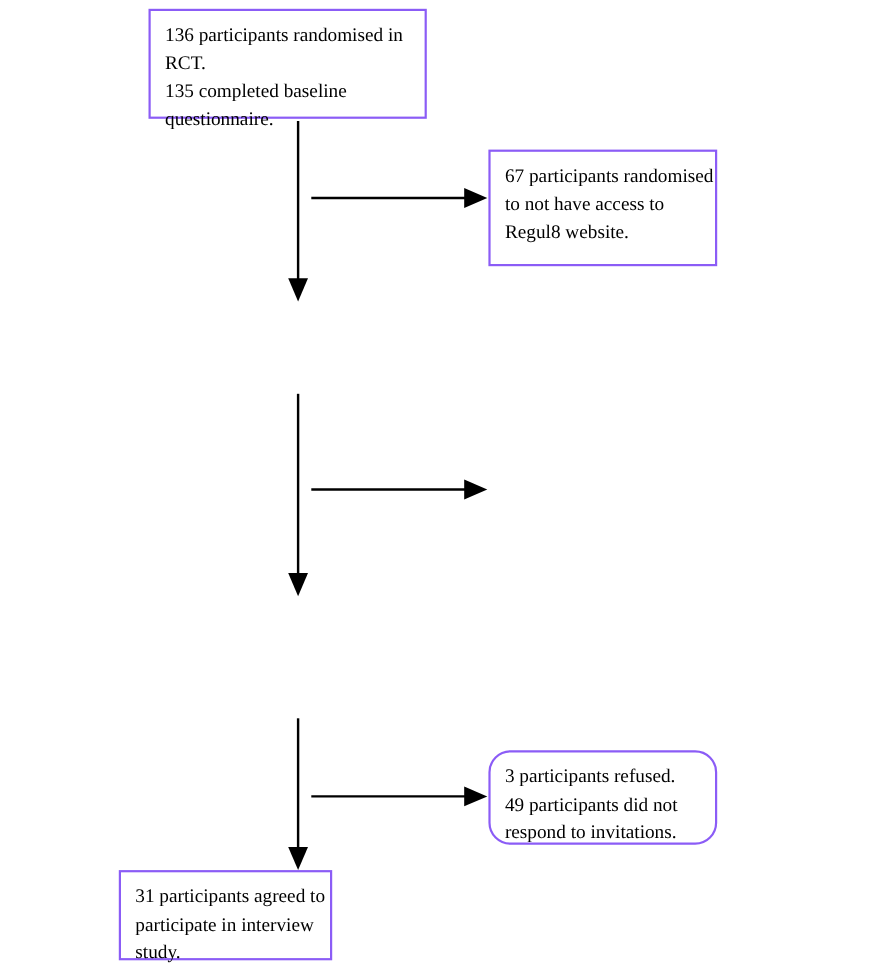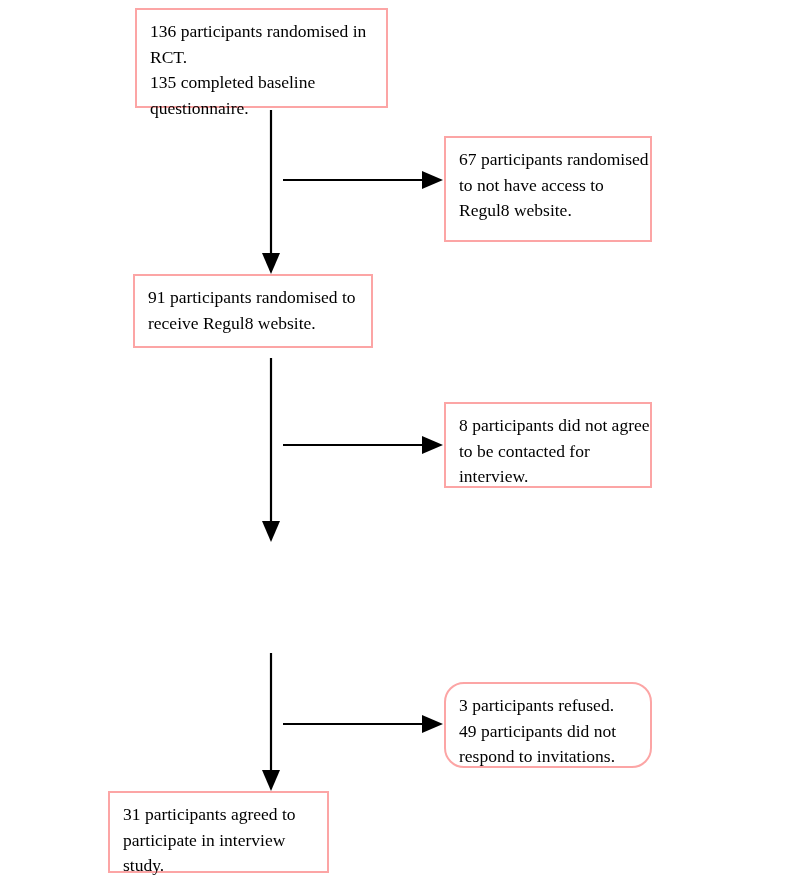--- a/index.html
+++ b/index.html
@@ -12,21 +12,21 @@
     position: relative;
     width: 800px;
     height: 883px;
     background: #ffffff;
     overflow: hidden;
     font-family: "Liberation Serif", "DejaVu Serif", serif;
   }
   .flow-box {
     position: absolute;
     box-sizing: border-box;
-    border: 2px solid #fca5a5;
+    border: 2px solid #8b5cf6;
     background: #ffffff;
     color: #000000;
     font-size: 17.5px;
     line-height: 1.47;
     padding: 9px 0 6px 13px;
     white-space: pre-line;
   }
   .conn-layer {
     position: absolute;
     left: 0;
@@ -76,23 +76,21 @@
       <line x1="283" y1="724" x2="430" y2="724"></line>
       <polygon points="443,724 422,715 422,733"></polygon>
     </g>
   </svg>
 
   <div class="flow-box" style="left:135px; top:8px; width:253px; height:100px;">136 participants randomised in RCT.
 135 completed baseline questionnaire.</div>
 
   <div class="flow-box" style="left:444px; top:136px; width:208px; height:106px;">67 participants randomised to not have access to Regul8 website.</div>
 
-  <div class="flow-box" style="left:133px; top:274px; width:240px; height:74px;">91 participants randomised to receive Regul8 website.</div>
 
-  <div class="flow-box" style="left:444px; top:402px; width:208px; height:86px;">8 participants did not agree to be contacted for interview.</div>
 
 
   <div class="flow-box" style="left:444px; top:682px; width:208px; height:86px;border-radius:20px;">3 participants refused.
 49 participants did not respond to invitations.</div>
 
-  <div class="flow-box" style="left:108px; top:791px; width:221px; height:82px;">31 participants agreed to participate in interview study.</div>
+  <div class="flow-box" style="left:108px; top:791px; width:194px; height:82px;">31 participants agreed to participate in interview study.</div>
 
 </div>
 
 </body></html>

